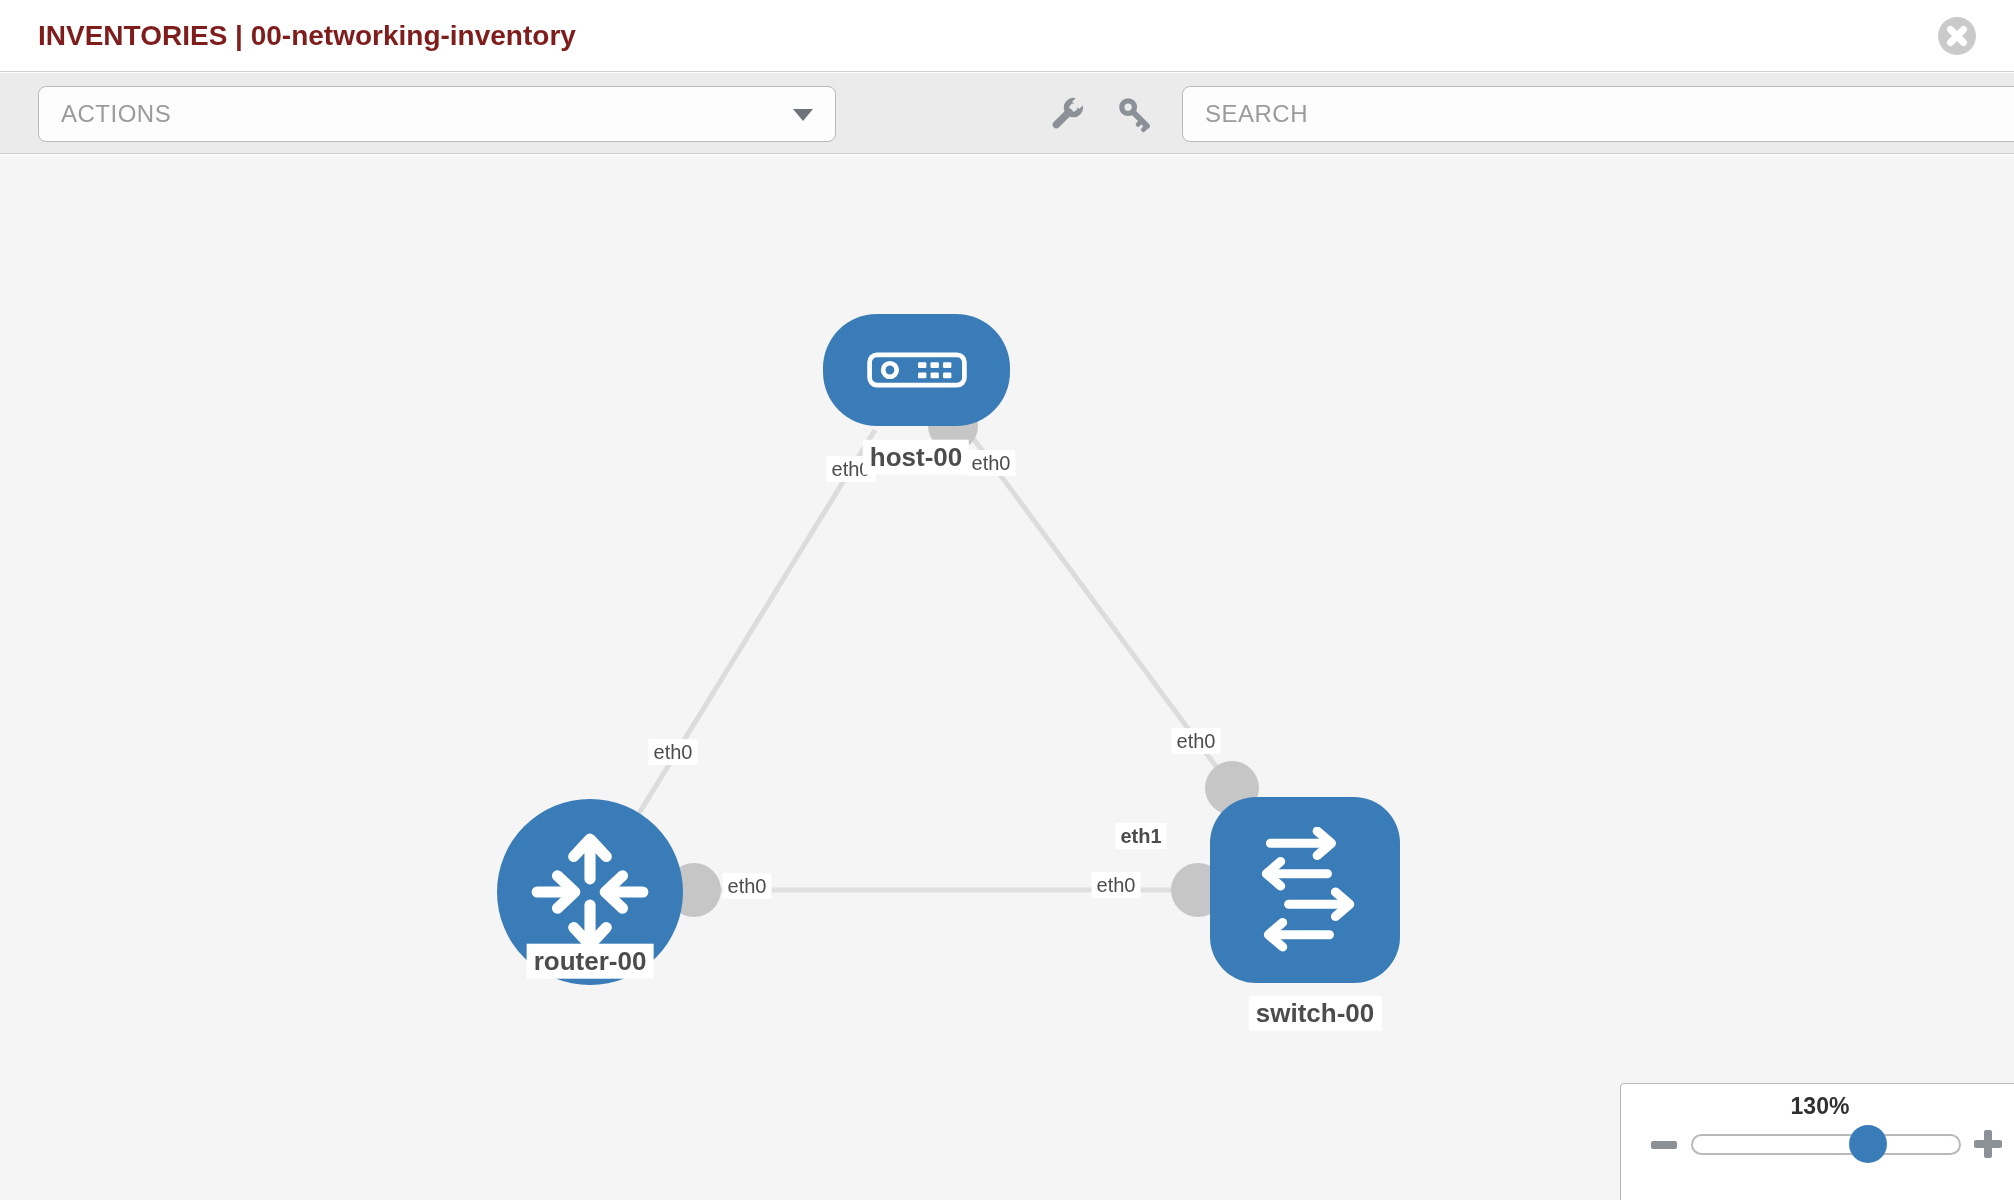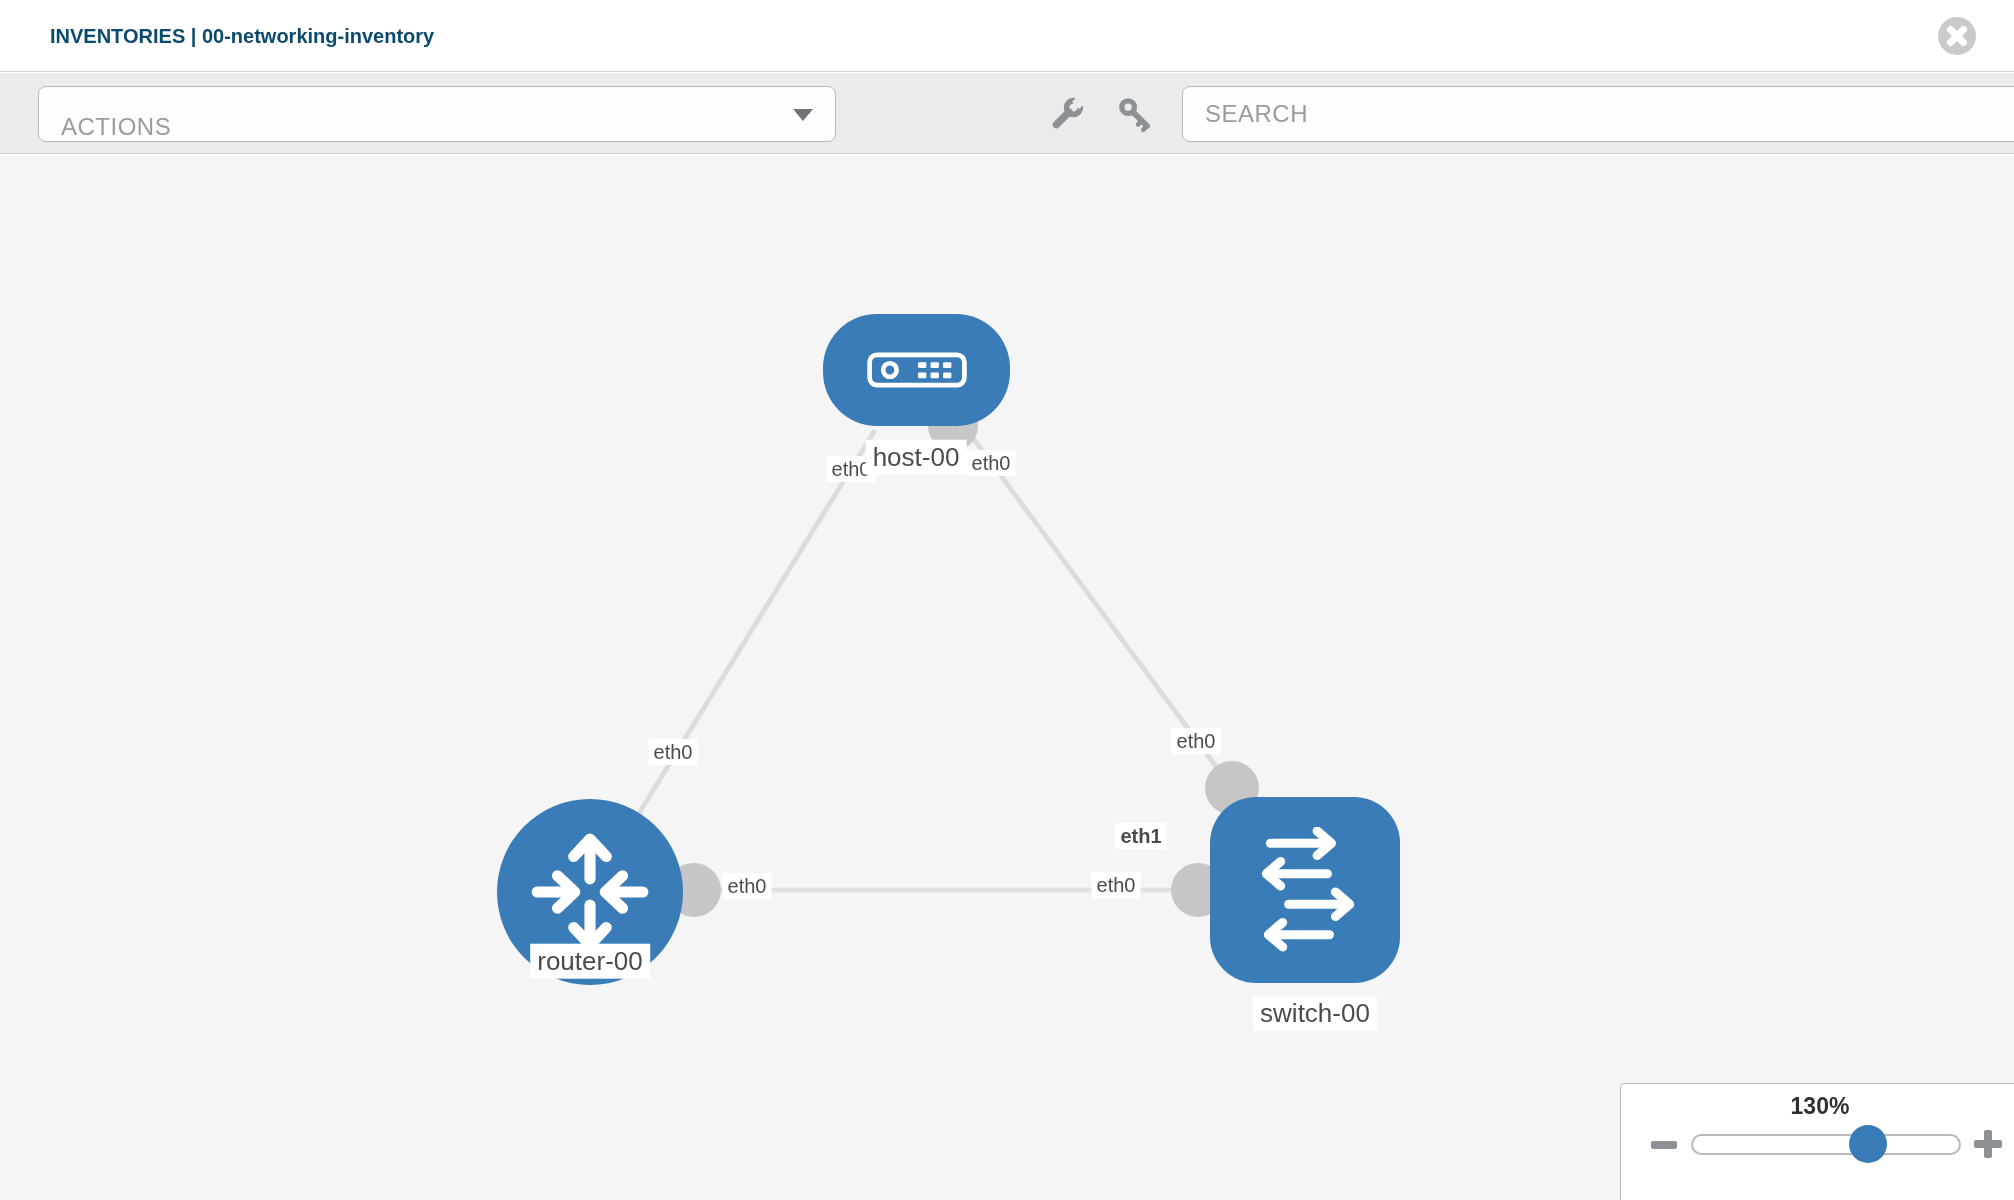--- a/index.html
+++ b/index.html
@@ -14,22 +14,22 @@
   }
 
   
   .header {
     position: absolute; top: 0; left: 0; right: 0; height: 72px;
     background: #ffffff;
     border-bottom: 1px solid #cfcfcf;
     z-index: 20;
   }
   .page-title {
-    position: absolute; left: 50px; top: 50%; transform: translateY(-50%);
-    font-size: 20px; font-weight: bold; color: #0c4a6e; white-space: nowrap;
+    position: absolute; left: 38px; top: 50%; transform: translateY(-50%);
+    font-size: 28px; font-weight: bold; color: #7f1d1d; white-space: nowrap;
   }
   .close-btn {
     position: absolute; left: 1938px; top: 17px; width: 38px; height: 38px;
     border-radius: 50%; background: #cacaca; cursor: pointer;
     display: flex; align-items: center; justify-content: center;
   }
 
   
   .toolbar {
     position: absolute; top: 73px; left: 0; right: 0; height: 81px;
@@ -43,21 +43,21 @@
     display: flex; align-items: center;
     padding: 0 22px; cursor: pointer;
   }
   .combo-label { font-size: 24px; color: #9b9b9b; letter-spacing: 0.5px; }
   .combo-arrow {
     position: absolute; right: 22px; top: 50%; margin-top: -5px;
     width: 0; height: 0;
     border-left: 10px solid transparent; border-right: 10px solid transparent;
     border-top: 12px solid #6e737a;
   }
-  .actions-combo { left: 38px; width: 798px; align-items: flex-end; }
+  .actions-combo { left: 38px; width: 798px; }
   .search-combo  { left: 1182px; width: 906px; }
   .tool-btn {
     position: absolute; top: 19px; width: 46px; height: 46px;
     display: flex; align-items: center; justify-content: center; cursor: pointer;
   }
   .wrench-btn { left: 1043px; }
   .key-btn    { left: 1113px; }
 
   
   .canvas {
@@ -73,21 +73,21 @@
     position: absolute; background: #3a7cb8; z-index: 3;
     display: flex; align-items: center; justify-content: center; cursor: pointer;
   }
   .node-host   { left: 823px; top: 314px; width: 187px; height: 112px; border-radius: 54px; }
   .node-router { left: 497px; top: 799px; width: 186px; height: 186px; border-radius: 50%; }
   .node-switch { left: 1210px; top: 797px; width: 190px; height: 186px; border-radius: 46px; }
 
   .node-label {
     position: absolute; transform: translate(-50%, -50%);
     background: #ffffff; color: #4c4c4c; font-size: 26px;
-    padding: 3px 7px; white-space: nowrap; z-index: 6; line-height: 1.1;
+    padding: 3px 7px; white-space: nowrap; z-index: 6; line-height: 1.1; font-weight: bold;
   }
   .port-label {
     position: absolute; transform: translate(-50%, -50%);
     background: #ffffff; color: #4c4c4c; font-size: 20px;
     padding: 2px 5px; white-space: nowrap; z-index: 5; line-height: 1.1;
   }
   .z4 { z-index: 4; }
 
   
   .zoom-panel {

